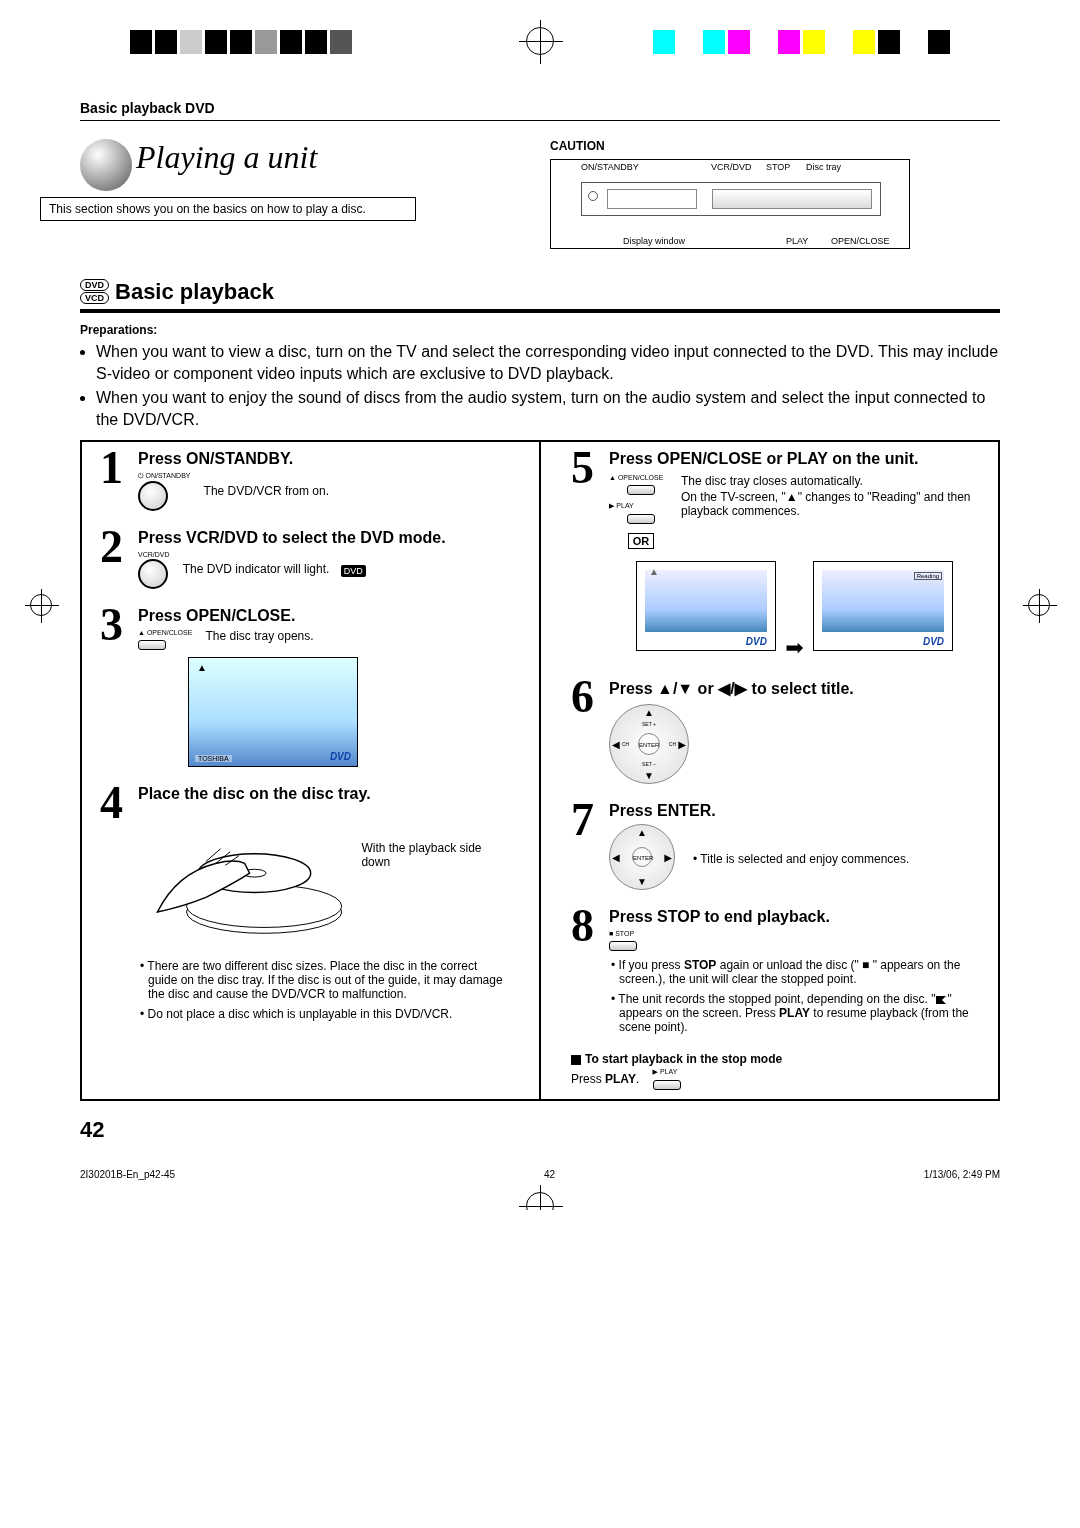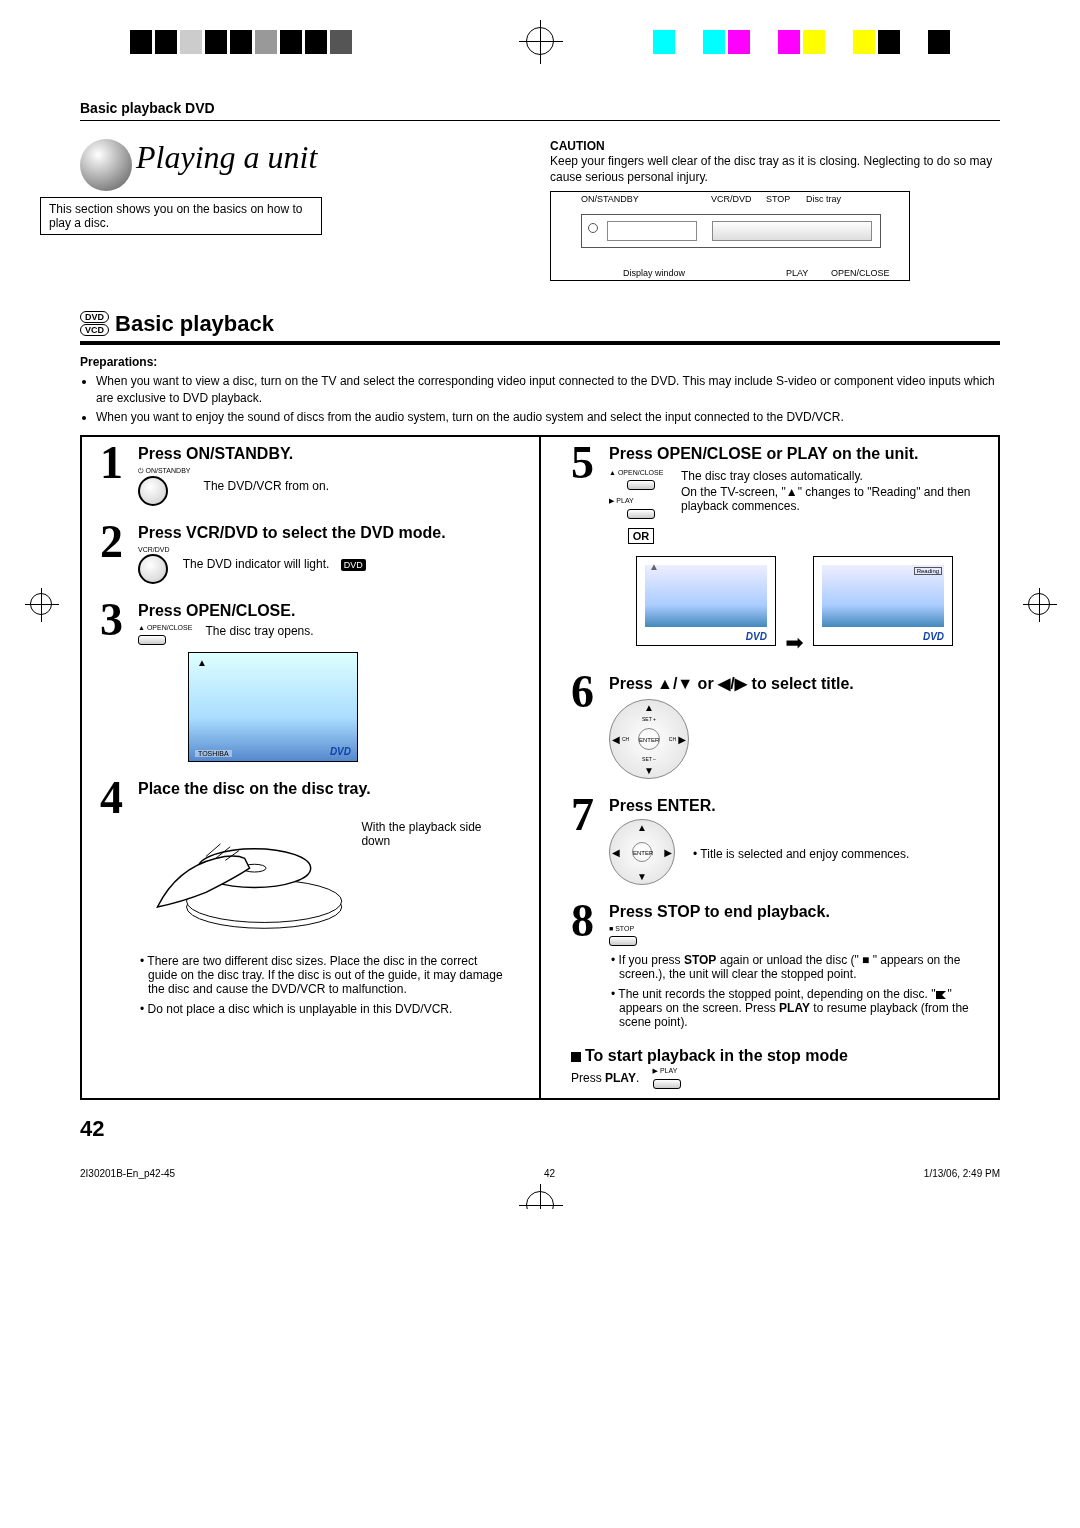--- a/index.html
+++ b/index.html
@@ -84,21 +84,21 @@
     font-style: italic;
     font-family: "Times New Roman", serif;
     font-size: 32px;
     line-height: 36px;
   }
   .subtitle-box {
     border:1px solid #000;
     padding:4px 8px;
     font-size:12px;
     margin: 6px 0 0 -40px;
-    width: 282px;
+    width: 376px;
   }
   .top-two-col { display:flex; gap:20px; align-items:flex-start; }
 
   .caution-box { flex: 1; }
   .caution-title { font-weight: bold; font-size:12px; }
   .caution-text { font-size:12px; line-height: 1.35; }
 
   .diagram-box {
     border:1px solid #000;
     width: 360px;
@@ -126,21 +126,21 @@
   .section-title {
     font-size: 22px;
     font-weight: bold;
     margin-top: 30px;
     display:flex;
     align-items:center;
   }
 
   .prep-title { font-weight:bold; font-size:12px; margin-top:6px; }
   ul.prep-list { margin:4px 0 10px 0; padding-left: 16px; }
-  ul.prep-list li { font-size:12px; line-height:1.35; margin-bottom:3px; }
+  ul.prep-list li { font-size:16px; line-height:1.35; margin-bottom:3px; }
 
   .steps-panel {
     border:2px solid #000;
     padding: 8px 18px;
   }
   .steps-columns {
     display:flex;
     gap: 30px;
   }
   .col { flex:1; position:relative; }
@@ -253,21 +253,21 @@
     text-align:center; line-height:22px; font-size:6px;
   }
   .nav-pad .arrow { position:absolute; font-size:10px; }
   .nav-pad .up { top:2px; left:50%; transform:translateX(-50%);}
   .nav-pad .dn { bottom:2px; left:50%; transform:translateX(-50%);}
   .nav-pad .lf { left:2px; top:50%; transform:translateY(-50%);}
   .nav-pad .rt { right:2px; top:50%; transform:translateY(-50%);}
   .nav-pad .lbl { position:absolute; font-size:5px; }
 
   .sub-sec { margin-top:12px; }
-  .sub-sec-title { font-weight:bold; font-size:16px; }
+  .sub-sec-title { font-weight:bold; font-size:12px; }
   .sq { display:inline-block; width:10px; height:10px; background:#000; margin-right:4px; vertical-align:middle;}
 
   .page-num {
     font-size: 22px; font-weight:bold;
     margin-top:16px;
   }
 
   .footer {
     display:flex;
     justify-content: space-between;
@@ -331,21 +331,20 @@
   <div class="top-two-col">
     <div style="flex:1">
       <div class="title-area">
         <div class="title-sphere"></div>
         <div class="title-text">Playing a unit</div>
       </div>
       <div class="subtitle-box">This section shows you on the basics on how to play a disc.</div>
     </div>
     <div class="caution-box">
       <div class="caution-title">CAUTION</div>
-      <div class="caution-text">Keep your fingers well clear of the disc tray as it is closing. Neglecting to do so may cause serious personal injury.</div>
       <div class="diagram-box">
         <span class="diagram-label" style="top:2px;left:30px">ON/STANDBY</span>
         <span class="diagram-label" style="top:2px;left:160px">VCR/DVD</span>
         <span class="diagram-label" style="top:2px;left:215px">STOP</span>
         <span class="diagram-label" style="top:2px;left:255px">Disc tray</span>
         <div class="unit-front">
           <div style="position:absolute;left:6px;top:8px;width:10px;height:10px;border:1px solid #555;border-radius:50%;"></div>
           <div style="position:absolute;left:25px;top:6px;width:90px;height:20px;border:1px solid #888;"></div>
           <div style="position:absolute;left:130px;top:6px;width:160px;height:20px;border:1px solid #888;background:linear-gradient(#fff,#ddd);"></div>
         </div>
@@ -430,21 +429,21 @@
             <div class="step-title">Place the disc on the disc tray.</div>
             <div style="display:flex;gap:10px;align-items:flex-start;">
               <svg class="hand-svg" viewBox="0 0 220 150">
                 <ellipse cx="130" cy="110" rx="80" ry="22" fill="none" stroke="#000" stroke-width="1"></ellipse>
                 <ellipse cx="130" cy="104" rx="80" ry="22" fill="#fff" stroke="#000" stroke-width="1"></ellipse>
                 <ellipse cx="120" cy="70" rx="58" ry="20" fill="#fff" stroke="#000" stroke-width="1.5"></ellipse>
                 <ellipse cx="120" cy="70" rx="12" ry="4" fill="#fff" stroke="#000" stroke-width="1"></ellipse>
                 <path d="M 20 110 Q 40 70 80 60 Q 100 55 110 60 L 115 70 Q 100 80 70 95 Q 45 105 20 110 Z" fill="#fff" stroke="#000" stroke-width="1.5"></path>
                 <path d="M 70 58 L 85 45 M 80 60 L 95 48 M 90 62 L 104 52" stroke="#000" stroke-width="1" fill="none"></path>
               </svg>
-              <div class="step-text" style="margin-top:22px">With the playback side down</div>
+              <div class="step-text" style="margin-top:38px">With the playback side down</div>
             </div>
             <div class="step-note">• <span>There are two different disc sizes. Place the disc in the correct guide on the disc tray. If the disc is out of the guide, it may damage the disc and cause the DVD/VCR to malfunction.</span></div>
             <div class="step-note">• <span>Do not place a disc which is unplayable in this DVD/VCR.</span></div>
           </div>
         </div>
 
       </div>
 
       <div class="col-divider"></div>
 

